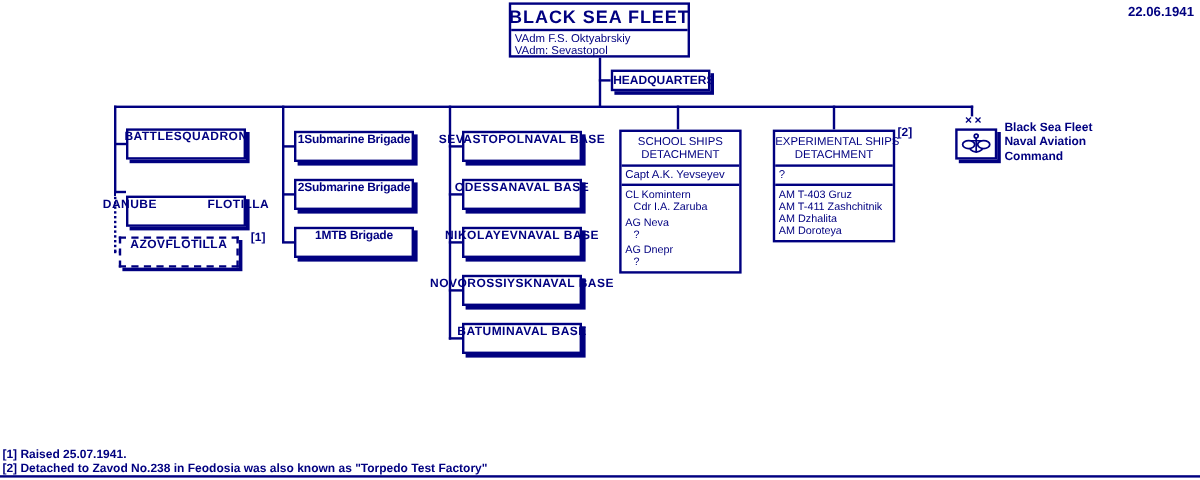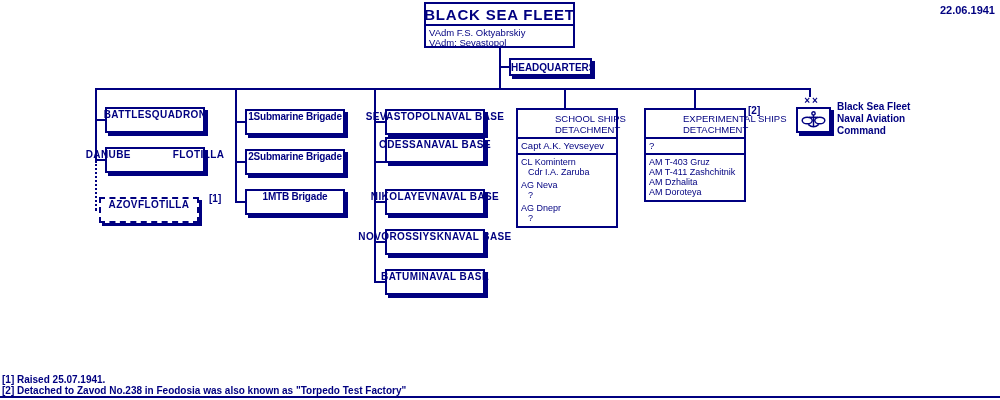--- a/index.html
+++ b/index.html
@@ -21,21 +21,21 @@
   .unit .caps{letter-spacing:0.4px;}
   .unit .mixed{letter-spacing:-0.2px;}
   .mainbox{left:424px;top:2px;width:151px;height:46px;}
   .main-title{height:20px;display:flex;align-items:center;justify-content:center;
     font-weight:bold;font-size:15px;letter-spacing:0.8px;white-space:nowrap;}
   .main-info{border-top:2px solid var(--ink,#000080);padding:2px 3px 0 3px;
     font-size:9.5px;line-height:10px;white-space:nowrap;}
   .hq{left:509px;top:58px;width:83px;height:18px;display:flex;align-items:center;
     font-weight:bold;font-size:10px;padding-left:0;white-space:nowrap;}
   .detach{width:102px;font-size:9.5px;line-height:10px;}
-  .d-head{text-align:center;padding:3px 0 2px 0;line-height:11px;white-space:nowrap;margin-left:37px;}
+  .d-head{text-align:center;padding:3px 0 2px 0;line-height:11px;white-space:nowrap;}
   .d-row{border-top:2px solid var(--ink,#000080);padding:2px 3px;white-space:nowrap;}
   .d-list{border-top:2px solid var(--ink,#000080);padding:2px 3px 3px 3px;font-size:9px;}
   .d-list div{white-space:nowrap;line-height:10px;}
   .d-list .ind{padding-left:7px;}
   .d-list .gap{margin-top:3px;}
   .fnref{position:absolute;font-size:10px;font-weight:bold;white-space:nowrap;}
   .avia-marks{position:absolute;left:797px;top:95px;width:30px;text-align:center;
     font-size:10px;font-weight:bold;letter-spacing:2px;white-space:nowrap;}
   .avia-box{left:796px;top:107px;width:35px;height:26px;display:flex;
     align-items:center;justify-content:center;}
@@ -70,21 +70,21 @@
   <div class="line" style="left:95px;top:88px;width:2px;height:73px;"></div>
   <div class="vdot" style="left:95px;top:161px;height:49px;"></div>
   <div class="line" style="left:95px;top:119px;width:10px;height:2px;"></div>
   <div class="line" style="left:95px;top:159px;width:10px;height:2px;"></div>
   <div class="hdot" style="left:95px;top:209px;width:10px;"></div>
 
   <div class="box shadow unit" style="left:105px;top:107px;">
     <div class="caps">BATTLE</div>
     <div class="caps">SQUADRON</div>
   </div>
-  <div class="box shadow unit" style="left:105px;top:147px;gap:42px;">
+  <div class="box shadow unit" style="left:105px;top:163px;gap:42px;">
     <div class="caps">DANUBE</div>
     <div class="caps">FLOTILLA</div>
   </div>
   <div class="box shadow dashed unit" style="left:99px;top:197px;">
     <div class="caps">AZOV</div>
     <div class="caps">FLOTILLA</div>
   </div>
   <div class="fnref" style="left:209px;top:193px;">[1]</div>
 
   <div class="line" style="left:235px;top:88px;width:2px;height:114px;"></div>
@@ -109,21 +109,21 @@
   <div class="line" style="left:374px;top:121px;width:11px;height:2px;"></div>
   <div class="line" style="left:374px;top:161px;width:11px;height:2px;"></div>
   <div class="line" style="left:374px;top:201px;width:11px;height:2px;"></div>
   <div class="line" style="left:374px;top:241px;width:11px;height:2px;"></div>
   <div class="line" style="left:374px;top:281px;width:11px;height:2px;"></div>
 
   <div class="box shadow unit" style="left:385px;top:109px;">
     <div class="caps">SEVASTOPOL</div>
     <div class="caps">NAVAL BASE</div>
   </div>
-  <div class="box shadow unit" style="left:385px;top:137px;">
+  <div class="box shadow unit" style="left:385px;top:149px;">
     <div class="caps">ODESSA</div>
     <div class="caps">NAVAL BASE</div>
   </div>
   <div class="box shadow unit" style="left:385px;top:189px;">
     <div class="caps">NIKOLAYEV</div>
     <div class="caps">NAVAL BASE</div>
   </div>
   <div class="box shadow unit" style="left:385px;top:229px;">
     <div class="caps">NOVOROSSIYSK</div>
     <div class="caps">NAVAL BASE</div>

